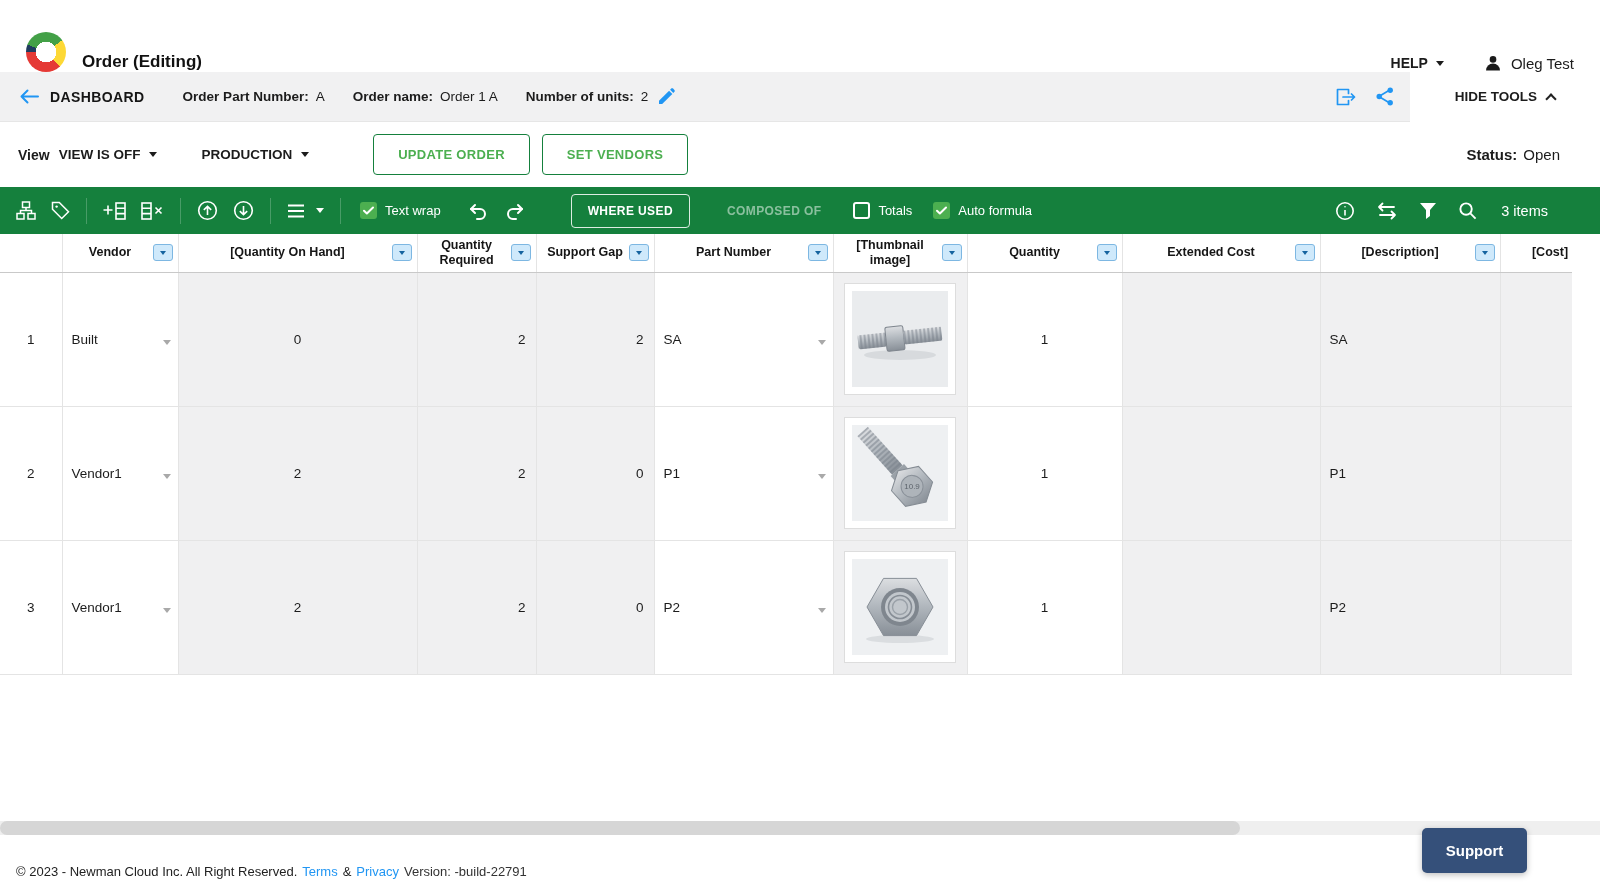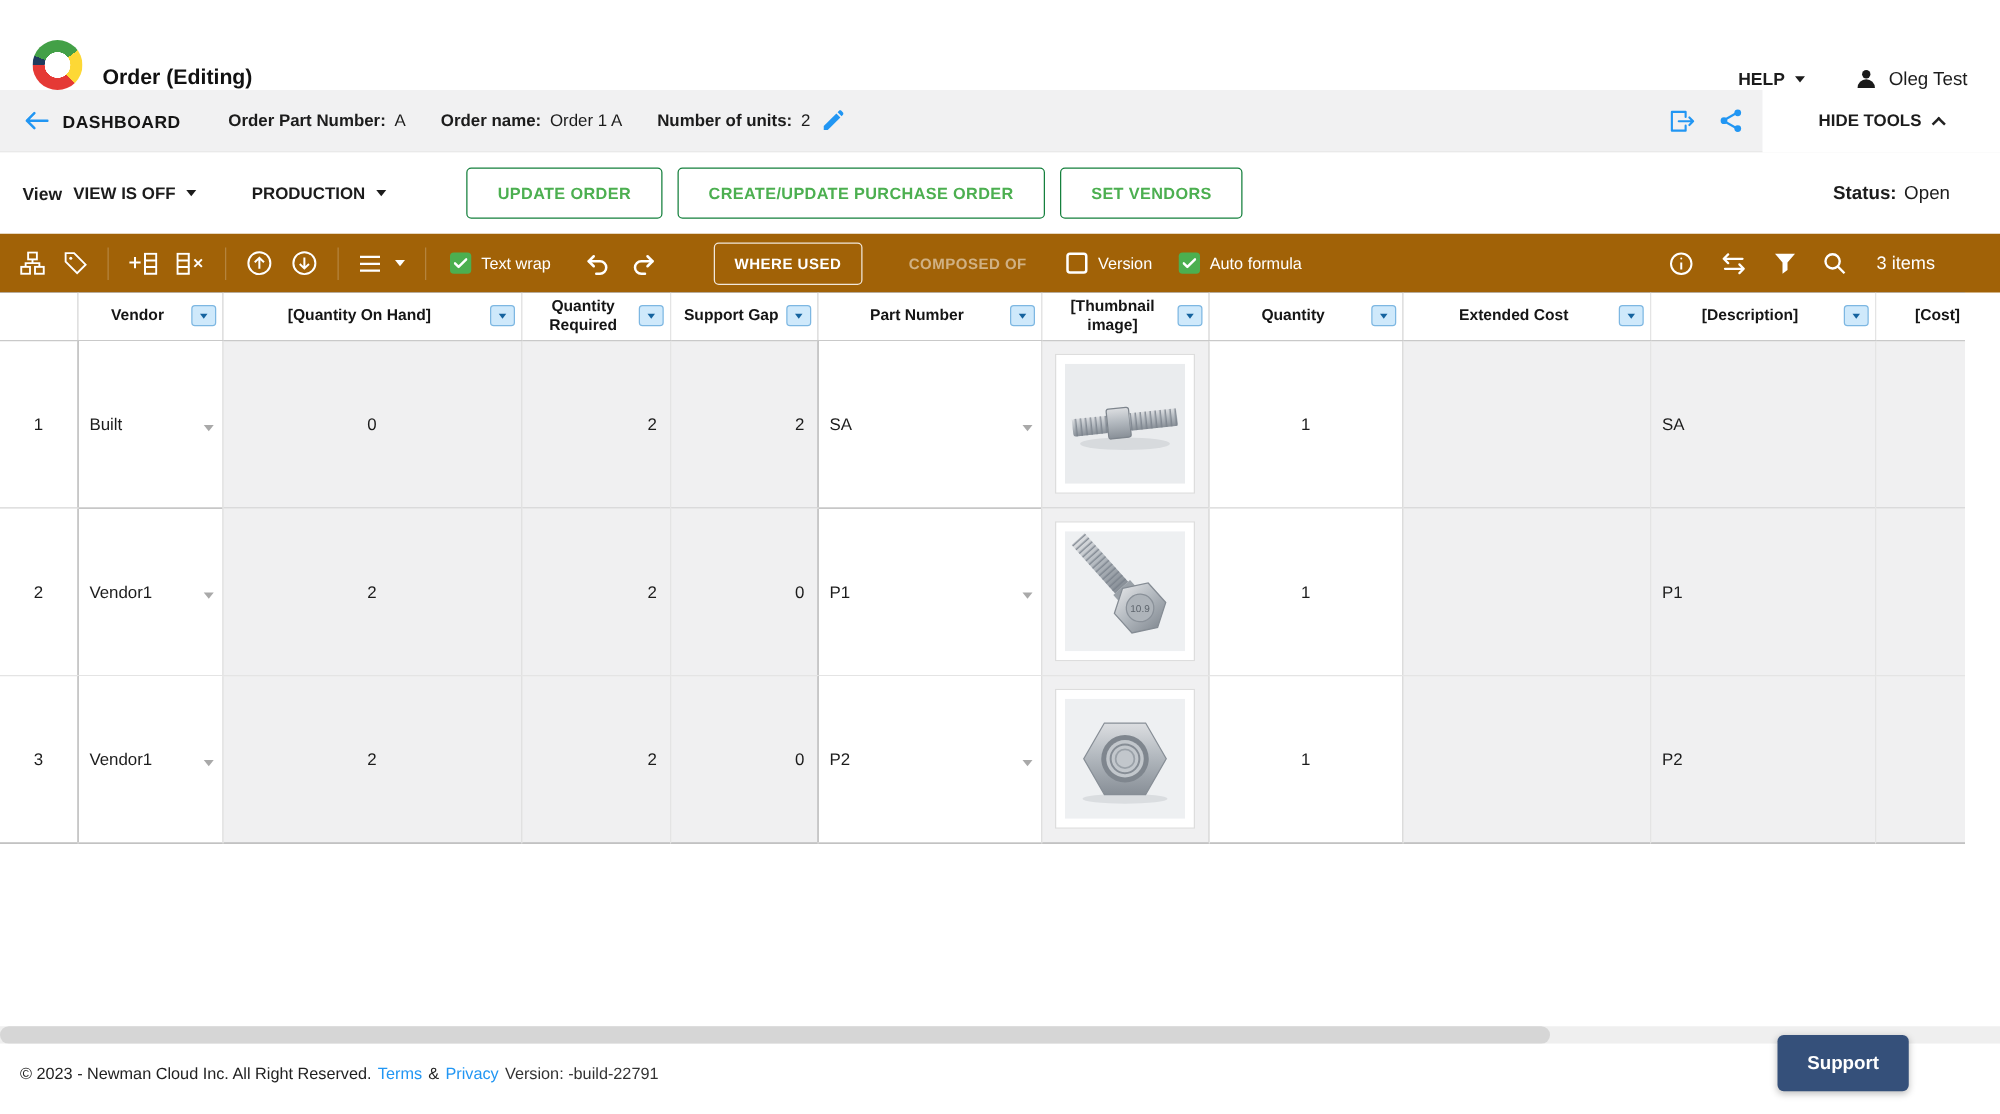--- a/index.html
+++ b/index.html
@@ -33,21 +33,21 @@
 
 .actionsbar{height:65px;background:#fff;display:flex;align-items:center;padding:0 18px}
 .dd{display:flex;align-items:center;gap:9px;font-weight:bold;font-size:13.5px;cursor:pointer}
 .dd .view-word{font-size:14px}
 .dd+.dd{margin-left:44px}
 .btn-green{border:1px solid #15803d;border-radius:4px;background:#fff;color:#4caf50;font-weight:bold;font-size:13px;letter-spacing:.3px;padding:12px 24px;margin-right:12px;cursor:pointer;font-family:inherit}
 .first-btn{margin-left:64px}
 .status{margin-left:auto;font-size:15px;padding-right:22px;display:flex;gap:6px;align-items:center}
 
 
-.toolbar{height:47px;background:#a16207;display:flex;align-items:center;color:#fff;padding:0 14px;gap:11px}
+.toolbar{height:47px;background:#15803d;display:flex;align-items:center;color:#fff;padding:0 14px;gap:11px}
 .ticon{display:flex;align-items:center;justify-content:center;cursor:pointer;padding:2px}
 .tsep{width:1px;height:26px;background:rgba(255,255,255,.22);margin:0 3px}
 .tcheck{display:flex;align-items:center;gap:8px;font-size:13px;cursor:pointer;margin:0 5px}
 .cbx{width:17px;height:17px;border-radius:3px;display:flex;align-items:center;justify-content:center;flex:none}
 .cbx.on{background:#4caf50}
 .cbx.off{border:2px solid #fff}
 .where-used{border:1px solid rgba(255,255,255,.85);border-radius:4px;background:transparent;color:#fff;font-weight:bold;font-size:12px;letter-spacing:.4px;padding:9px 16px;margin:0 10px 0 32px;cursor:pointer;font-family:inherit}
 .composed{color:rgba(255,255,255,.5);font-weight:bold;font-size:12px;letter-spacing:.4px;margin:0 16px;cursor:pointer}
 .toolbar-right{margin-left:auto;display:flex;align-items:center;gap:17px;padding-right:38px}
 .items-count{font-weight:normal;font-size:14.5px;margin-left:5px}
@@ -67,21 +67,21 @@
 td.rightal{text-align:right;padding-right:10px}
 td.leftal{padding-left:9px}
 .cell-dd{position:relative;padding-left:9px}
 .dd-caret{position:absolute;right:7px;top:50%;transform:translateY(-40%);color:#a9a9a9}
 .thumb-cell{text-align:center}
 .thumb-box{width:112px;height:112px;background:#fff;border:1px solid #ddd;margin:0 auto;display:flex;align-items:center;justify-content:center;cursor:pointer}
 
 
 .hscroll{position:absolute;left:0;right:0;bottom:56px;height:14px;background:#efefef}
 .hscroll .scroll-thumb{width:1240px;height:14px;border-radius:7px;background:#d6d6d6;cursor:pointer}
-.footer{position:absolute;left:0;right:0;bottom:0;height:56px;background:#fff;display:flex;align-items:flex-start;padding:16px 16px 0;font-size:13px;gap:5px;color:#222}
+.footer{position:absolute;left:0;right:0;bottom:0;height:56px;background:#fff;display:flex;align-items:flex-start;padding:29px 16px 0;font-size:13px;gap:5px;color:#222}
 .footer .link{color:#2196f3;cursor:pointer}
 .version{color:#333}
 .support{position:absolute;right:73px;bottom:18px;width:105px;height:45px;background:#35507a;color:#fff;font-weight:bold;font-size:15px;border:none;border-radius:5px;cursor:pointer;font-family:inherit;box-shadow:0 2px 6px rgba(0,0,0,.25);z-index:5}
 </style>
 </head>
 <body>
 
 <svg width="0" height="0" style="position:absolute" aria-hidden="true">
 <defs>
 <linearGradient id="met1" x1="0" y1="0" x2="0" y2="1">
@@ -161,21 +161,20 @@
   <div class="dd">
     <span class="view-word">View</span>
     <span>VIEW IS OFF</span>
     <span class="tri"></span>
   </div>
   <div class="dd">
     <span>PRODUCTION</span>
     <span class="tri"></span>
   </div>
   <button class="btn-green first-btn">UPDATE ORDER</button>
-  <button class="btn-green">CREATE/UPDATE PURCHASE ORDER</button>
   <button class="btn-green">SET VENDORS</button>
   <div class="status">
     <b>Status:</b>
     <span>Open</span>
   </div>
 </div>
 
 <div class="toolbar">
   <span class="ticon">
     <svg width="20" height="19" viewBox="0 0 20 19" fill="none" stroke="#fff" stroke-width="1.5">
@@ -244,21 +243,21 @@
   <span class="ticon">
     <svg width="22" height="18" viewBox="0 0 22 18" fill="none" stroke="#fff" stroke-width="2" stroke-linecap="round" stroke-linejoin="round">
       <path d="M18 7H9a5 5 0 0 0 0 10h3"></path>
         <path d="M14 3l4 4-4 4"></path>
     </svg>
   </span>
   <button class="where-used">WHERE USED</button>
   <span class="composed">COMPOSED OF</span>
   <label class="tcheck">
     <span class="cbx off"></span>
-    <span>Version</span>
+    <span>Totals</span>
   </label>
   <label class="tcheck">
     <span class="cbx on">
       <svg width="11" height="9" viewBox="0 0 12 10" fill="none" stroke="#fff" stroke-width="2.2" stroke-linecap="round" stroke-linejoin="round">
           <path d="M1 5.2 4.2 8.4 11 1.6"></path>
         </svg>
     </span>
     <span>Auto formula</span>
   </label>
   <div class="toolbar-right">

